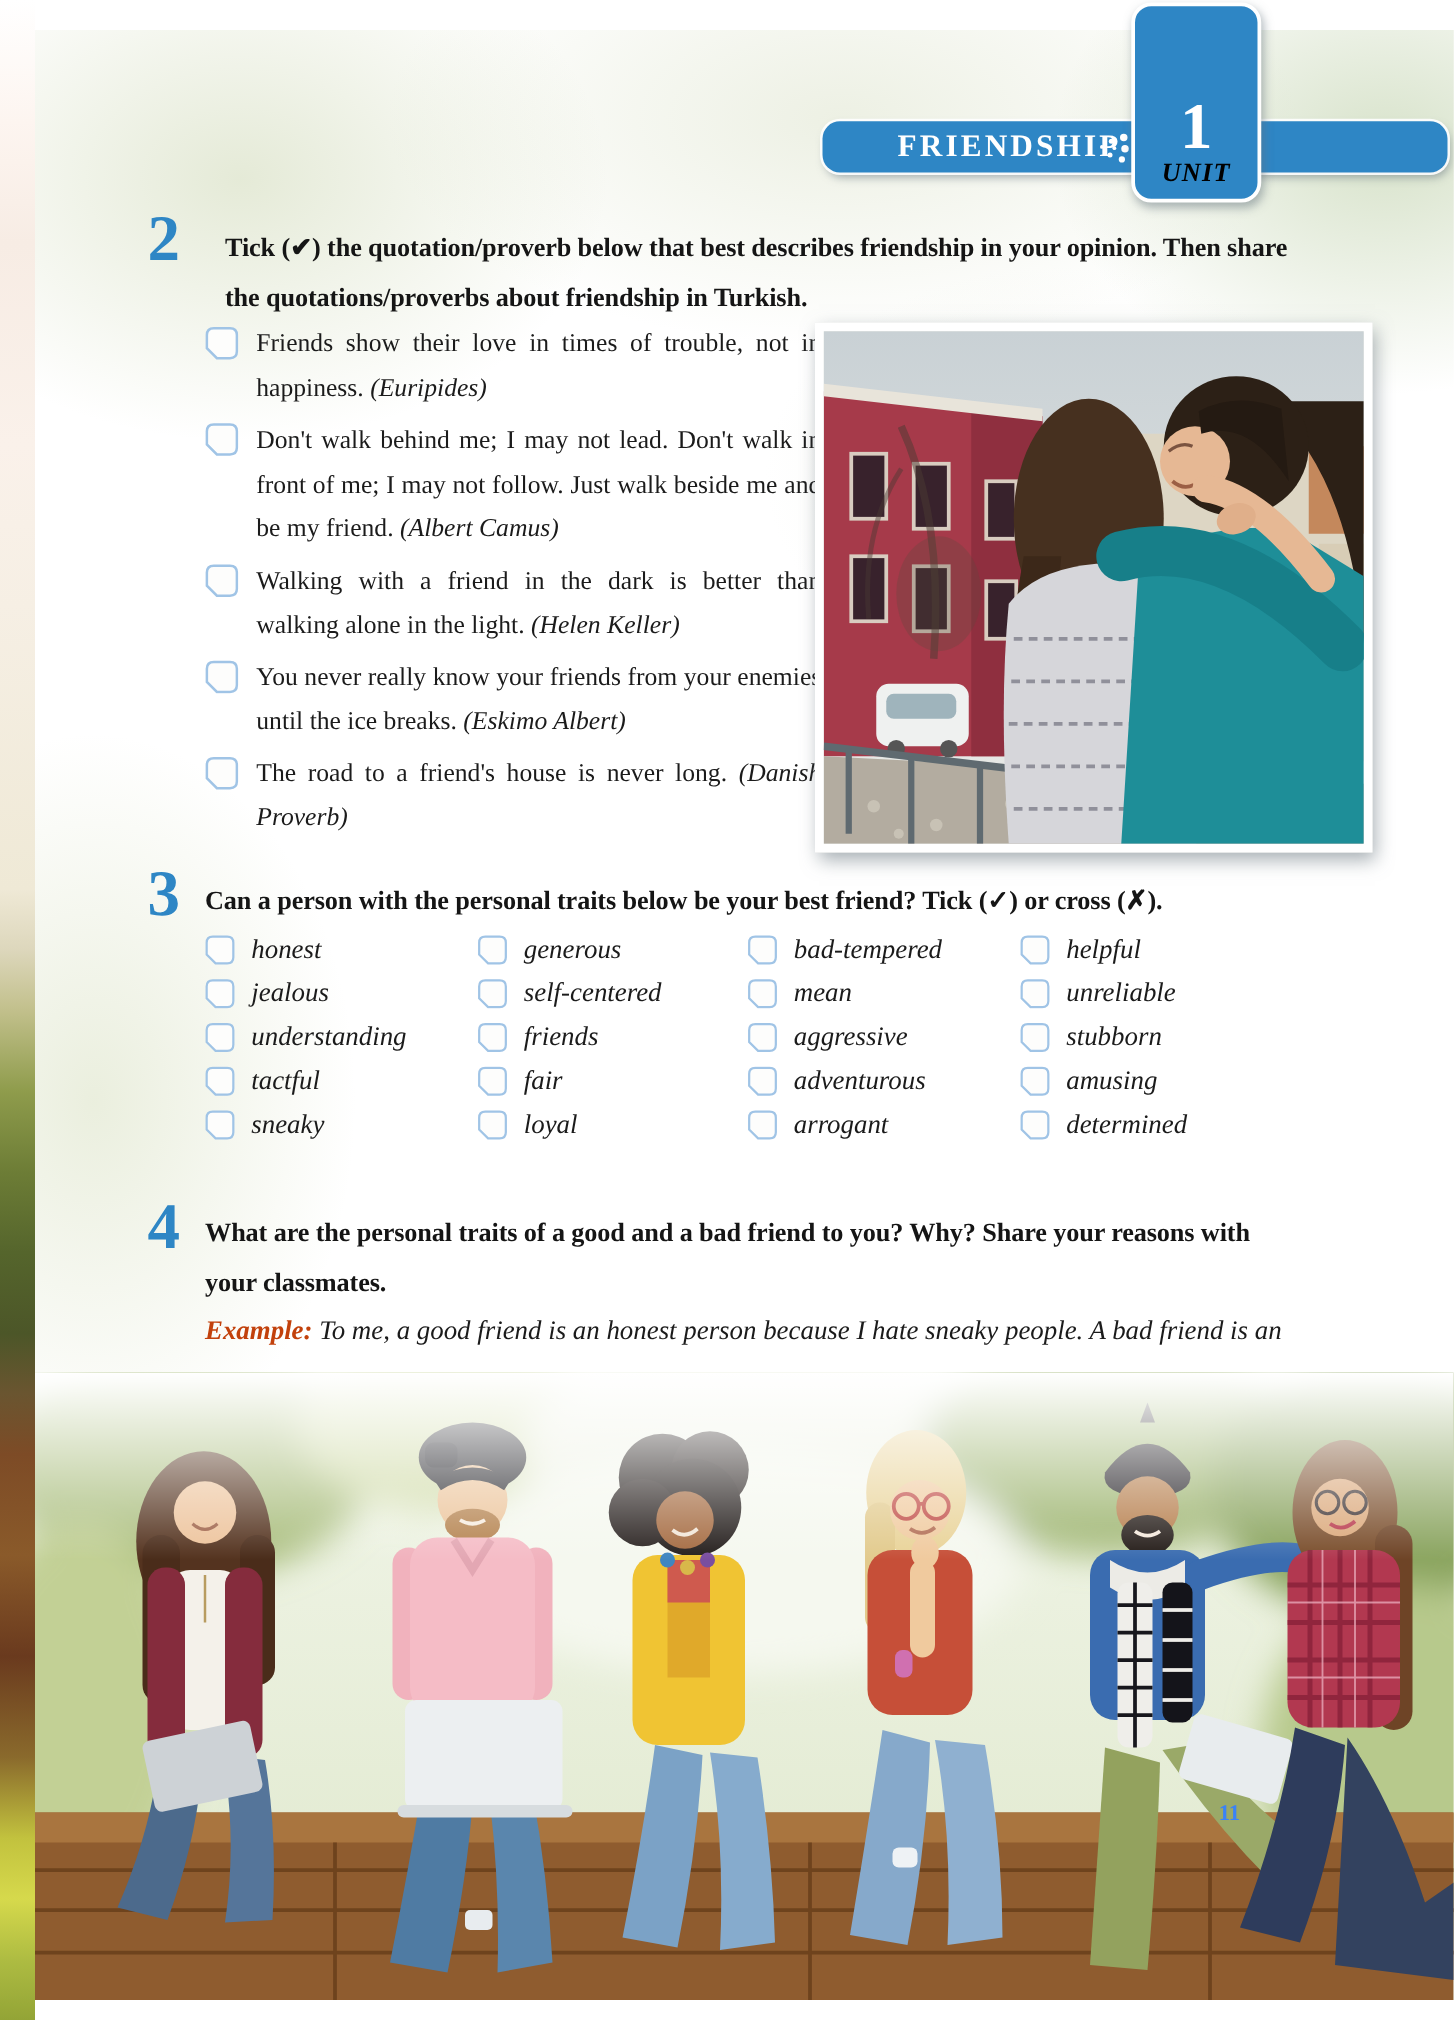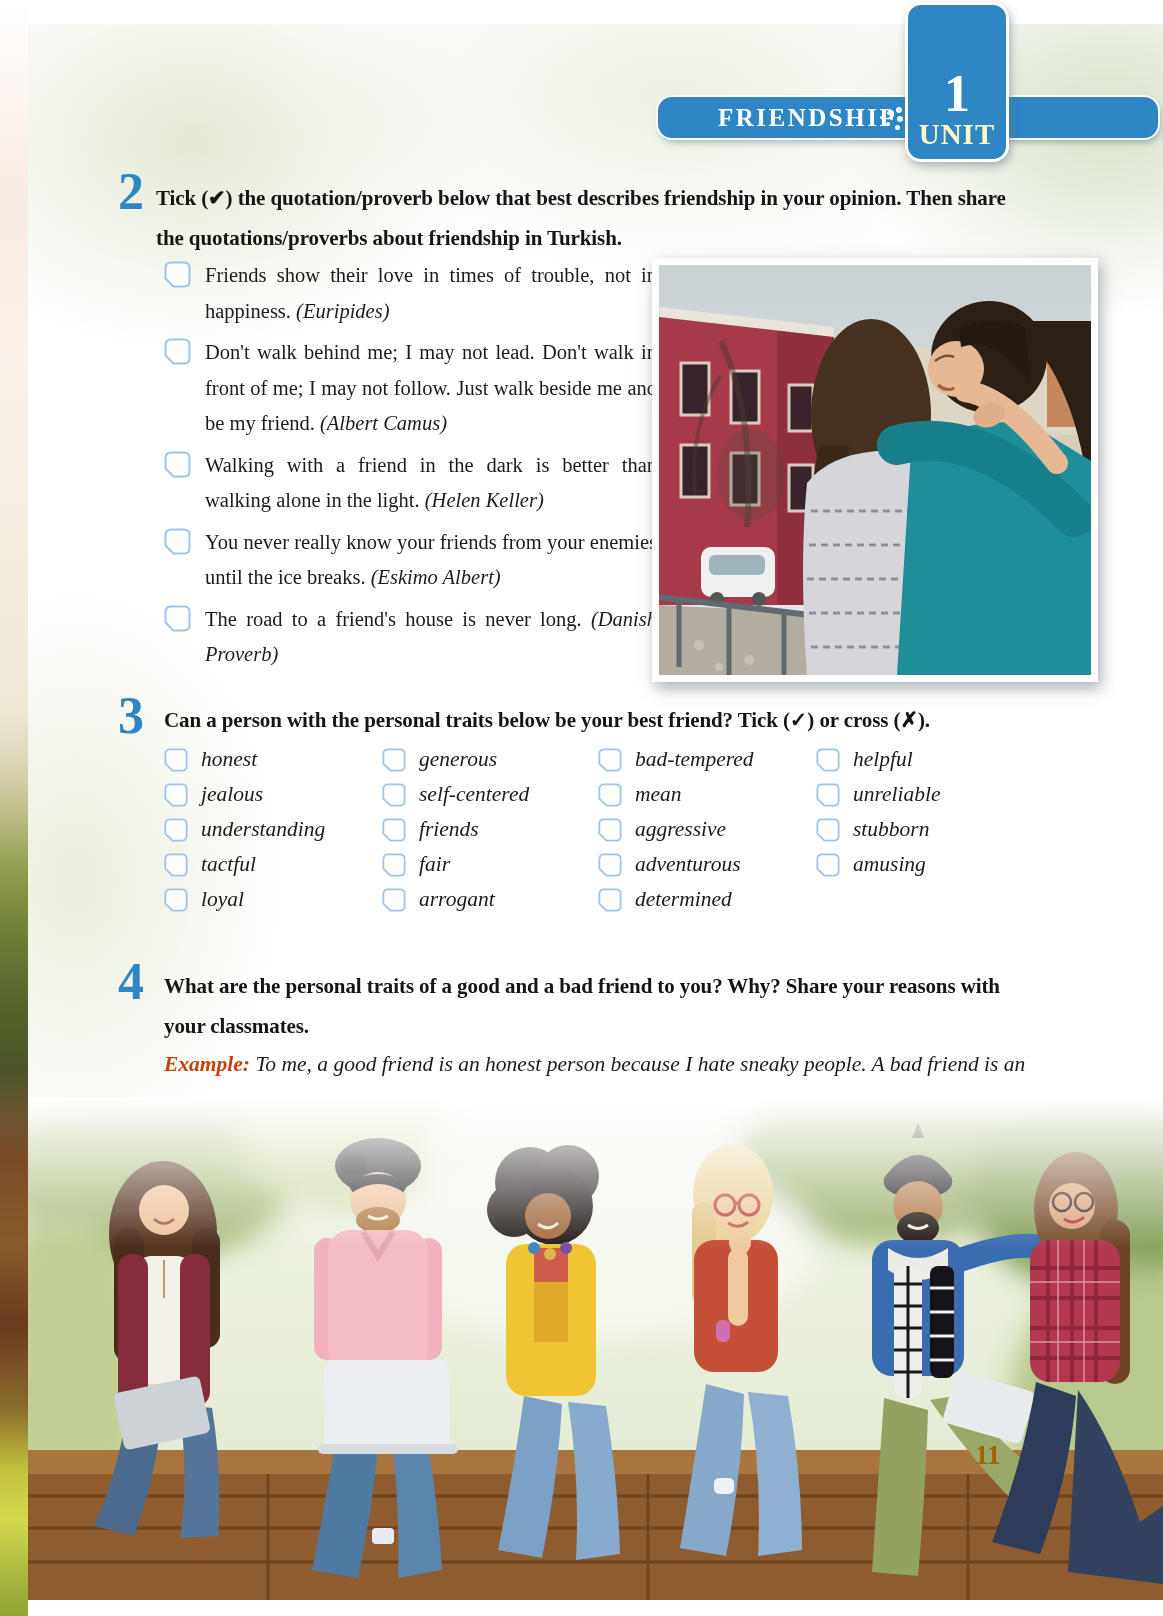--- a/index.html
+++ b/index.html
@@ -23,21 +23,21 @@
   
   .banner-bar{position:absolute;left:658px;top:97px;width:500px;height:41px;background:#2e86c5;
     border-radius:14px;box-shadow:0 0 0 2px rgba(255,255,255,.9), 2px 4px 7px rgba(100,115,125,.55);}
   .banner-title{position:absolute;left:60px;top:7px;font-weight:bold;font-size:25px;color:#ffffff;letter-spacing:2.5px;}
   .dots-icon{position:absolute;left:218px;top:8px;width:27px;height:27px;display:block;}
   .dots-icon i{position:absolute;border-radius:50%;background:#ffffff;display:block;}
   .unit-tab{position:absolute;left:905px;top:2px;width:104px;height:160px;background:#2e86c5;
     border:3px solid #ffffff;border-radius:16px;box-shadow:2px 4px 8px rgba(100,115,125,.5);
     display:flex;flex-direction:column;justify-content:flex-end;align-items:center;padding-bottom:8px;box-sizing:border-box;}
   .unit-num{font-size:52px;line-height:48px;color:#ffffff;font-weight:bold;}
-  .unit-word{font-size:29px;color:#fef9c3;font-weight:bold;letter-spacing:1px;}
+  .unit-word{font-size:21px;color:#000000;font-weight:bold;letter-spacing:1px;font-style:italic;}
   
   .ex-num{position:absolute;font-size:52px;line-height:1;font-weight:bold;color:#2e86c5;}
   .ex-instr{position:absolute;margin:0;font-weight:bold;font-size:21px;line-height:40px;color:#151515;letter-spacing:-0.1px;}
   .quote-list{position:absolute;left:164px;top:258px;width:496px;}
   .quote-item{display:flex;gap:14px;margin-bottom:6px;}
   .cbx-wrap{flex:0 0 27px;height:27px;margin-top:3px;cursor:pointer;}
   .cbx{width:27px;height:27px;display:block;}
   .cbx path{fill:#fdfdfc;stroke:#a0c4e6;stroke-width:2;}
   .quote-text{margin:0;width:452px;font-size:20.5px;line-height:35.5px;text-align:justify;color:#1b1b1b;}
   .quote-text i{font-style:italic;}
@@ -49,21 +49,21 @@
   .trait{display:flex;align-items:center;gap:13px;}
   .trait .cbx-wrap{flex:0 0 24px;height:24px;margin-top:0;}
   .trait .cbx{width:24px;height:24px;}
   .trait-label{font-size:21.5px;color:#1b1b1b;}
   .example{position:absolute;left:120px;top:1042px;width:952px;margin:0;
     font-style:italic;font-size:21.5px;line-height:44px;text-indent:44px;color:#1b1b1b;}
   .example .ex-label{color:#c2410c;font-weight:bold;font-style:italic;}
   
   .photo-group{position:absolute;left:28px;top:1098px;width:1135px;height:502px;margin:0;}
   .photo-group svg{display:block;width:1135px;height:502px;}
-  .page-num{position:absolute;left:975px;top:1440px;font-size:27px;font-weight:bold;color:#a16207;z-index:5;}
+  .page-num{position:absolute;left:975px;top:1440px;font-size:18px;font-weight:bold;color:#3b82f6;z-index:5;}
 </style>
 </head>
 <body>
 
 <div class="page">
   <div class="edge-strip"></div>
   <div class="watermark"></div>
 
   <div class="banner-bar">
     <span class="banner-title">FRIENDSHIP</span>
@@ -76,21 +76,21 @@
       <i style="left:4px;top:11px;width:3px;height:3px;"></i>
       <i style="left:14px;top:12px;width:3px;height:3px;"></i>
     </span>
   </div>
   <div class="unit-tab">
     <span class="unit-num">1</span>
     <span class="unit-word">UNIT</span>
   </div>
 
   <span class="ex-num" style="left:118px;top:166px;">2</span>
-  <p class="ex-instr" style="left:156px;top:178px;width:866px;">Tick (✔) the quotation/proverb below that best describes friendship in your opinion. Then share the quotations/proverbs about friendship in Turkish.</p>
+  <p class="ex-instr" style="left:180px;top:178px;width:866px;">Tick (✔) the quotation/proverb below that best describes friendship in your opinion. Then share the quotations/proverbs about friendship in Turkish.</p>
 
   <div class="quote-list">
     <div class="quote-item">
       <span class="cbx-wrap">
           <svg class="cbx" viewBox="0 0 27 27">
             <path d="M7 1.5H20Q25.5 1.5 25.5 7V20Q25.5 25.5 20 25.5H9.5L1.5 17.5V7Q1.5 1.5 7 1.5Z"></path>
           </svg>
         </span>
       <p class="quote-text"><span>Friends show their love in times of trouble, not in happiness.</span> <i>(Euripides)</i></p>
     </div>
@@ -332,20 +332,28 @@
         </span>
         <span class="trait-label">adventurous</span>
       </div>
     <div class="trait">
         <span class="cbx-wrap">
           <svg class="cbx" viewBox="0 0 27 27">
             <path d="M7 1.5H20Q25.5 1.5 25.5 7V20Q25.5 25.5 20 25.5H9.5L1.5 17.5V7Q1.5 1.5 7 1.5Z"></path>
           </svg>
         </span>
         <span class="trait-label">amusing</span>
+      </div>
+    <div class="trait">
+        <span class="cbx-wrap">
+          <svg class="cbx" viewBox="0 0 27 27">
+            <path d="M7 1.5H20Q25.5 1.5 25.5 7V20Q25.5 25.5 20 25.5H9.5L1.5 17.5V7Q1.5 1.5 7 1.5Z"></path>
+          </svg>
+        </span>
+        <span class="trait-label">sneaky</span>
       </div>
     <div class="trait">
         <span class="cbx-wrap">
           <svg class="cbx" viewBox="0 0 27 27">
             <path d="M7 1.5H20Q25.5 1.5 25.5 7V20Q25.5 25.5 20 25.5H9.5L1.5 17.5V7Q1.5 1.5 7 1.5Z"></path>
           </svg>
         </span>
         <span class="trait-label">loyal</span>
       </div>
     <div class="trait">

